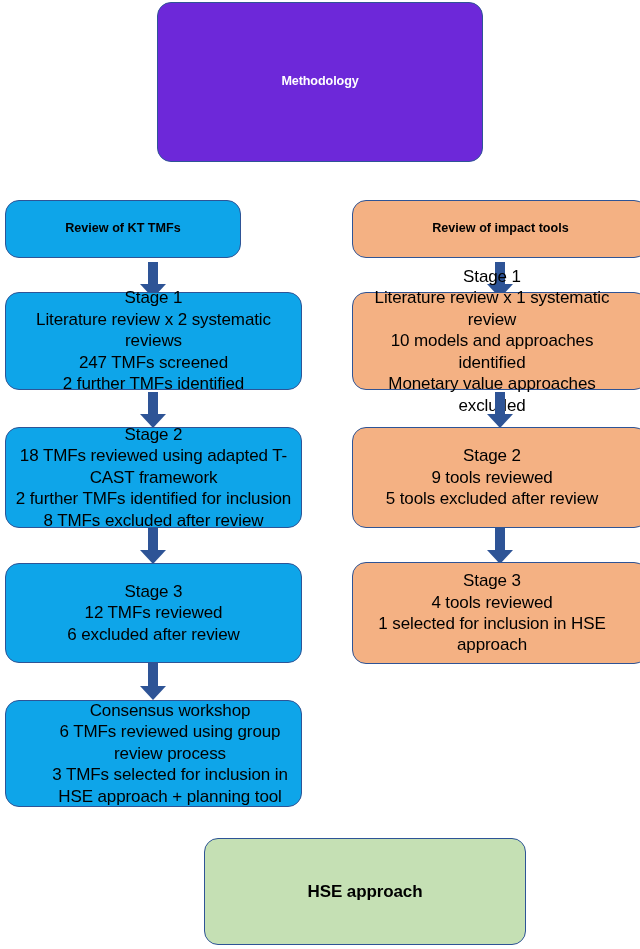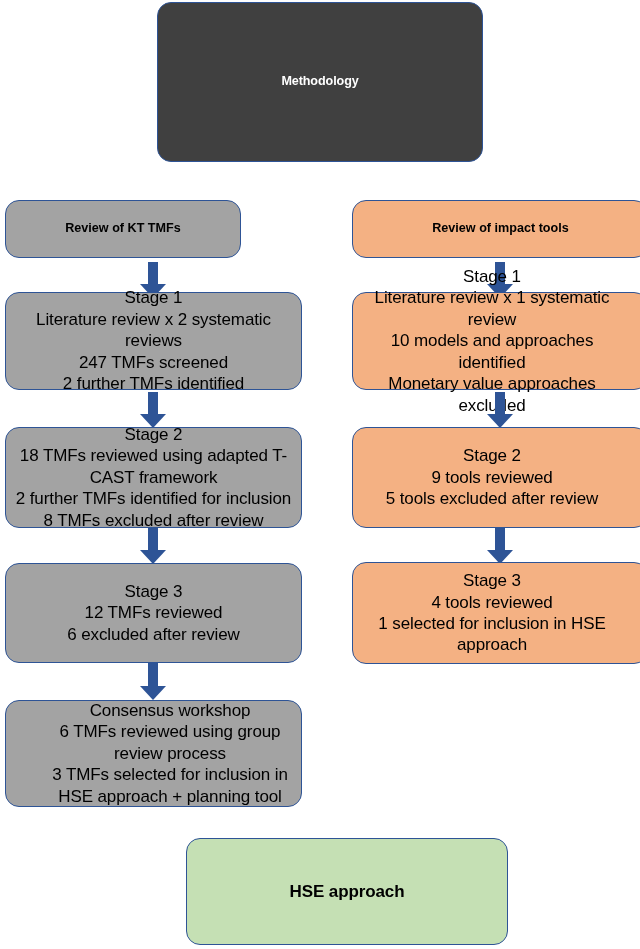--- a/index.html
+++ b/index.html
@@ -37,24 +37,24 @@
     white-space: pre-line;
     letter-spacing: -0.1px;
   }
   .node .title {
     display: block;
     font-weight: bold;
     line-height: 1.26;
   }
 
   
-  .fill-dark-blue  { background: #404040; color: #ffffff; }
-  .fill-light-blue { background: #a3a3a3; color: #000000; }
+  .fill-dark-blue  { background: #6d28d9; color: #ffffff; }
+  .fill-light-blue { background: #0ea5e9; color: #000000; }
   .fill-orange     { background: #F4B183; color: #000000; }
-  .fill-green      { background: #C5E0B4; color: #000000; }
+  .fill-green      { background: #C5E0B4; color: #000000; margin-left: 18px; }
 
   
   .arrow {
     position: absolute;
     width: 26px;
   }
   .arrow .stem {
     position: absolute;
     left: 8px;
     top: 0;

